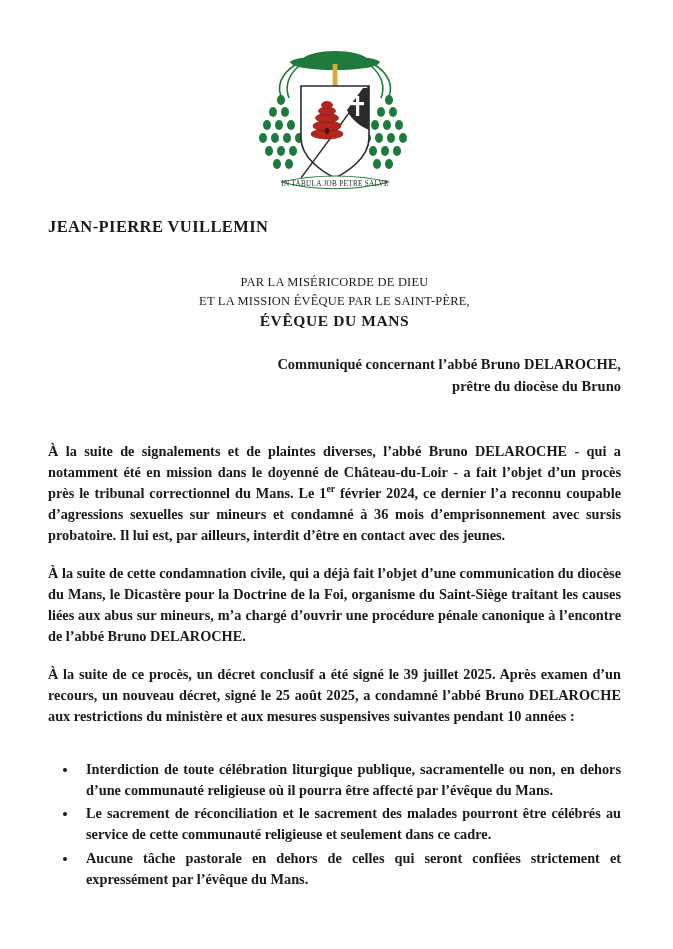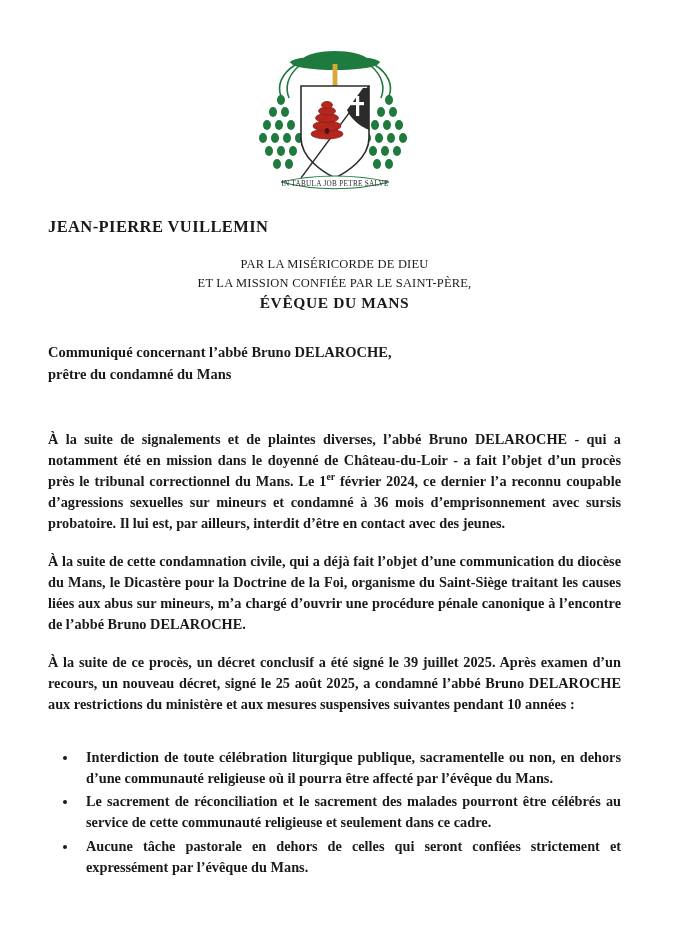--- a/index.html
+++ b/index.html
@@ -38,35 +38,35 @@
     text-align: left;
     font-weight: bold;
     font-size: 16.5px;
     letter-spacing: 0.4px;
     margin-top: 22px;
   }
   .formula {
     text-align: center;
     font-size: 12.5px;
     line-height: 1.55;
-    margin-top: 18px;
+    margin-top: 36px;
     letter-spacing: 0.2px;
   }
   .title-office {
     text-align: center;
     font-weight: bold;
     font-size: 15.5px;
     letter-spacing: 0.6px;
   }
   .subject {
-    text-align: left;
+    text-align: right;
     font-weight: bold;
     font-size: 14.5px;
     line-height: 1.5;
-    margin-top: 30px;
+    margin-top: 24px;
   }
   
   .body-copy {
     margin-top: 44px;
     font-size: 14.3px;
     line-height: 1.47;
     text-align: justify;
     text-justify: inter-word;
     font-weight: bold;
   }
@@ -185,28 +185,28 @@
         <path d="M56 152 C90 144 130 144 164 152 C130 161 90 161 56 152 Z" fill="#ffffff" stroke="#1f7a3d" stroke-width="1.2"></path>
         <text x="110" y="156" text-anchor="middle" font-family="Liberation Serif, serif" font-size="7.2" fill="#2b2b2b" letter-spacing="0.3">IN TABULA JOB PETRE SALVE</text>
       </g>
     </svg>
   </div>
 
   <div class="bishop-name">JEAN-PIERRE VUILLEMIN</div>
 
   <div class="formula">
     <div>PAR LA MISÉRICORDE DE DIEU</div>
-    <div>ET LA MISSION CONFIÉE PAR LE SAINT-PÈRE,</div>
+    <div>ET LA MISSION ÉVÊQUE PAR LE SAINT-PÈRE,</div>
   </div>
 
   <div class="title-office">ÉVÊQUE DU MANS</div>
 
   <div class="subject">
     <div>Communiqué concernant l’abbé Bruno DELAROCHE,</div>
-    <div>prêtre du condamné du Mans</div>
+    <div>prêtre du diocèse du Bruno</div>
   </div>
 
   <div class="body-copy">
     <p><span>À la suite de signalements et de plaintes diverses, l’abbé Bruno DELAROCHE - qui a notamment été en mission dans le doyenné de Château-du-Loir - a fait l’objet d’un procès près le tribunal correctionnel du Mans. Le 1</span><sup>er</sup><span> février 2024, ce dernier l’a reconnu coupable d’agressions sexuelles sur mineurs et condamné à 36 mois d’emprisonnement avec sursis probatoire. Il lui est, par ailleurs, interdit d’être en contact avec des jeunes.</span></p>
 
     <p>À la suite de cette condamnation civile, qui a déjà fait l’objet d’une communication du diocèse du Mans, le Dicastère pour la Doctrine de la Foi, organisme du Saint-Siège traitant les causes liées aux abus sur mineurs, m’a chargé d’ouvrir une procédure pénale canonique à l’encontre de l’abbé Bruno DELAROCHE.</p>
 
     <p>À la suite de ce procès, un décret conclusif a été signé le 39 juillet 2025. Après examen d’un recours, un nouveau décret, signé le 25 août 2025, a condamné l’abbé Bruno DELAROCHE aux restrictions du ministère et aux mesures suspensives suivantes pendant 10 années :</p>
 
     <ul class="measures">

